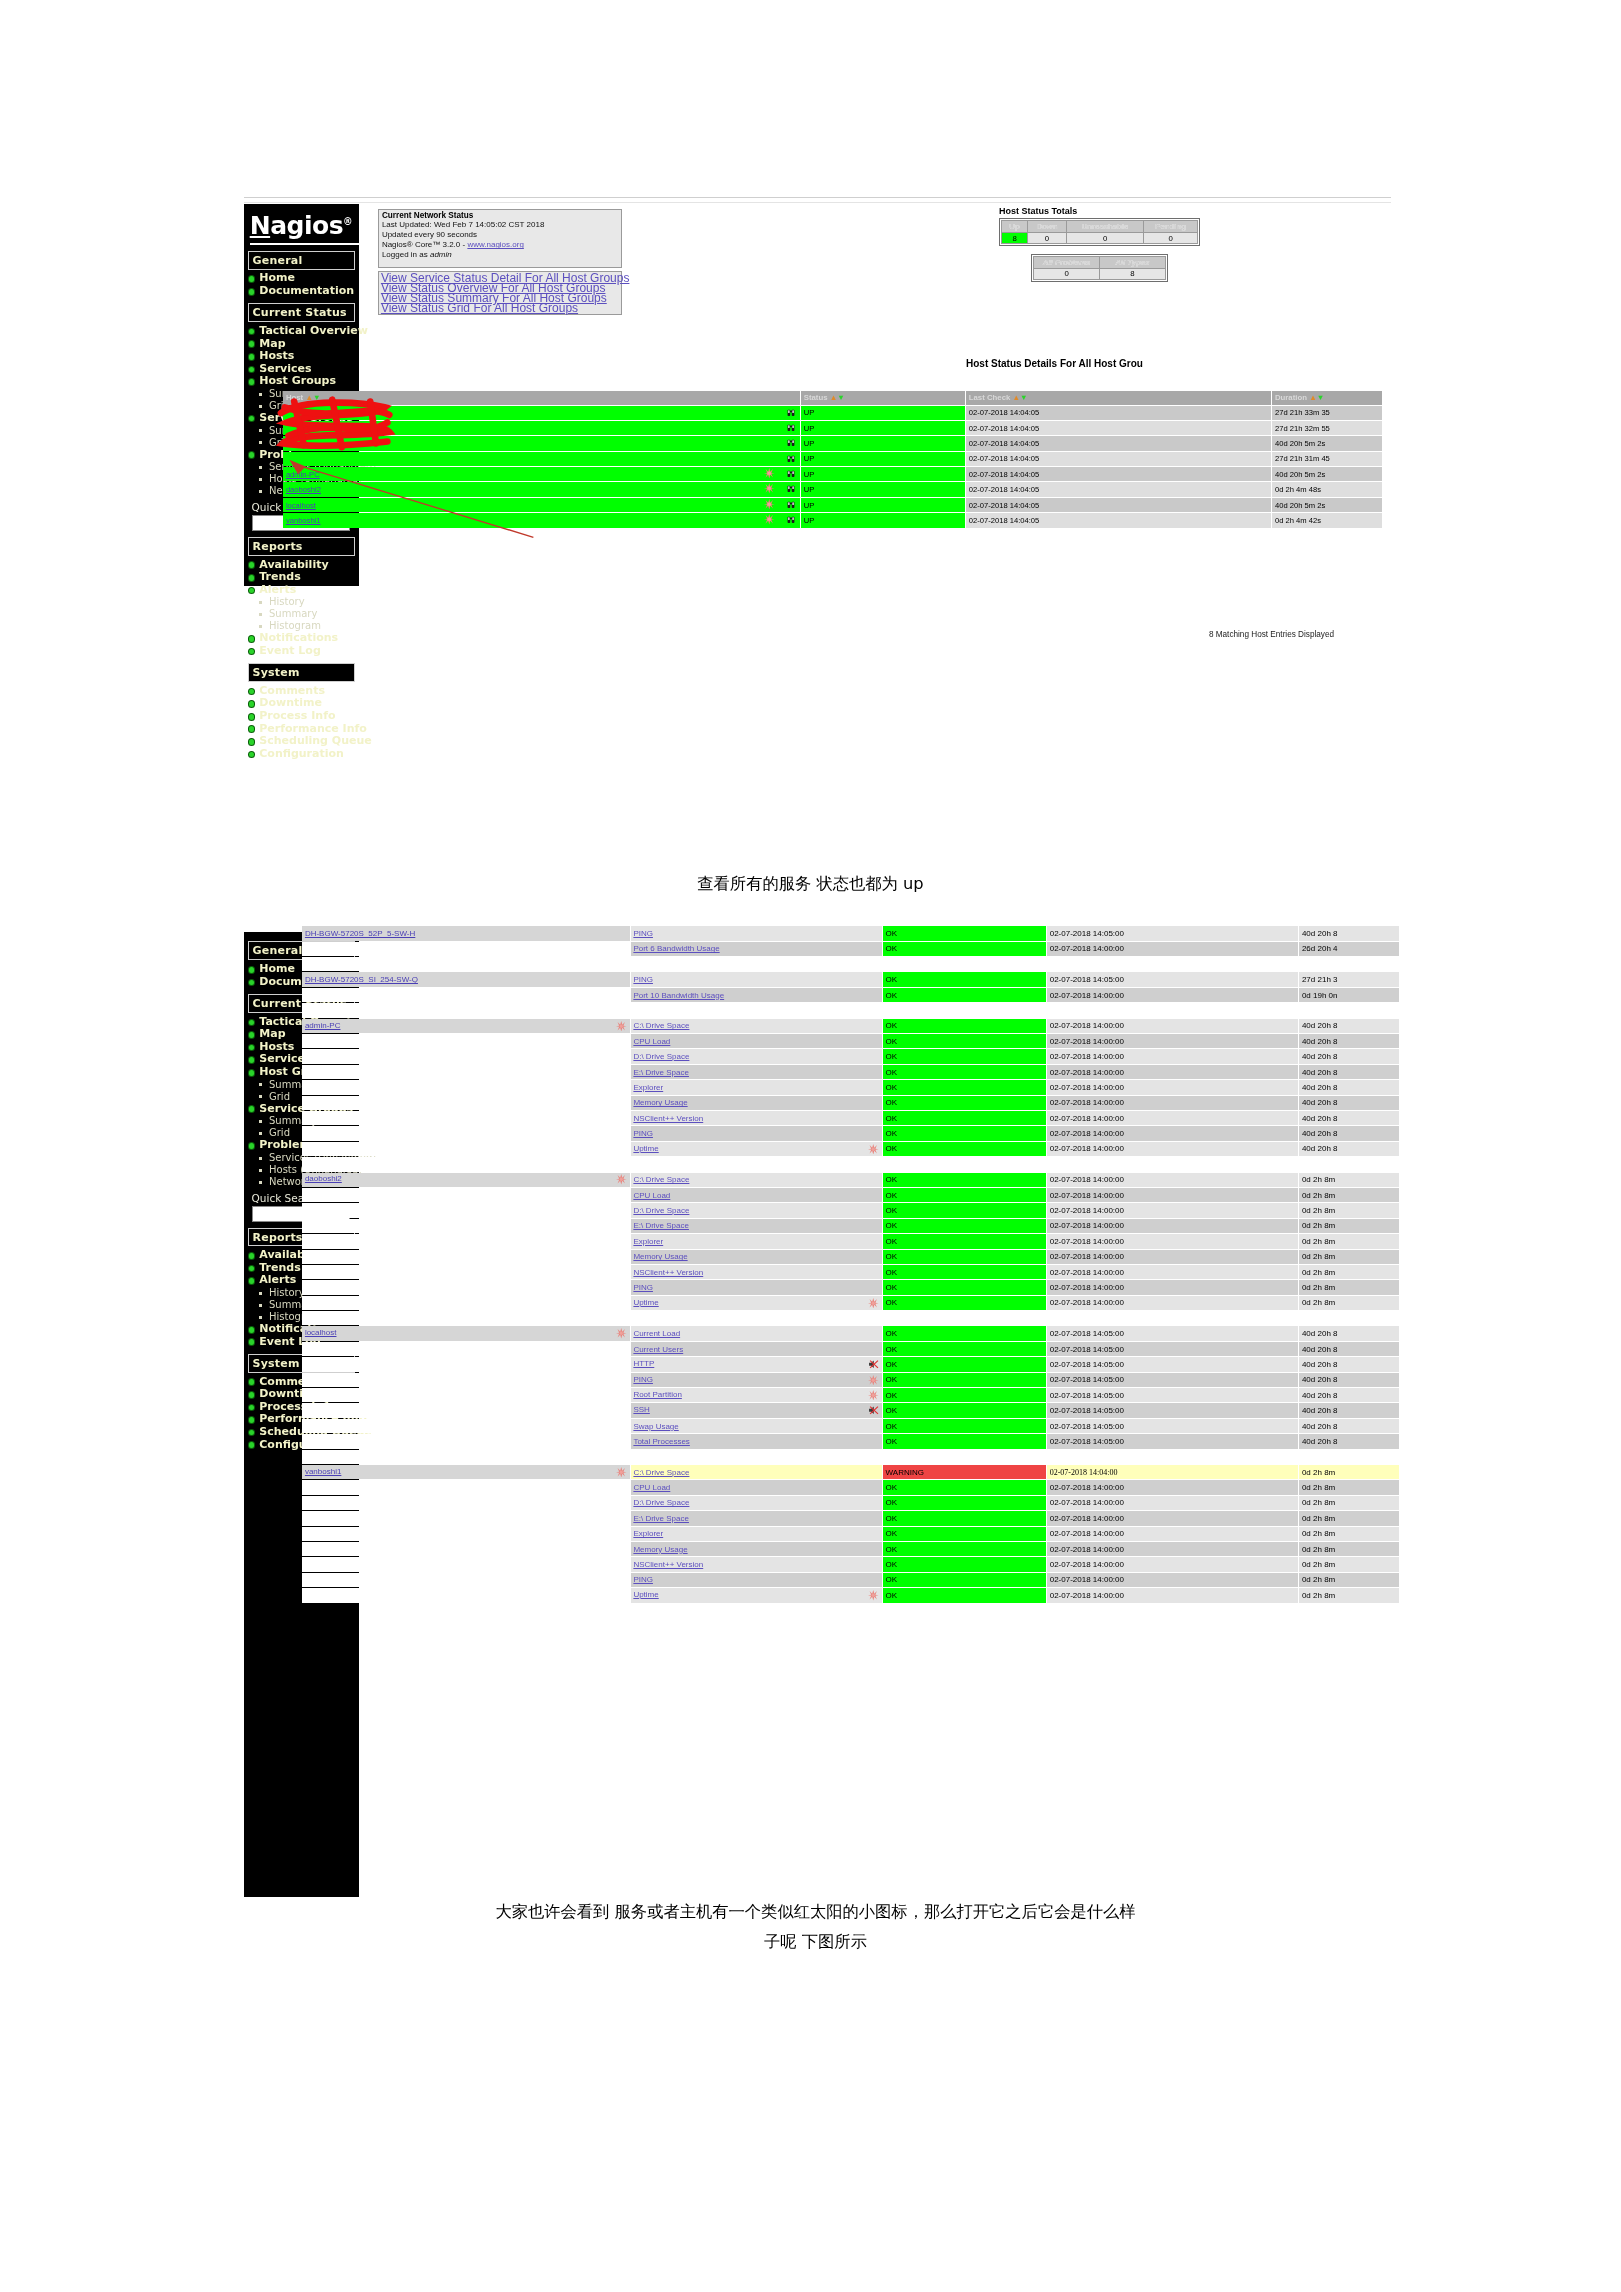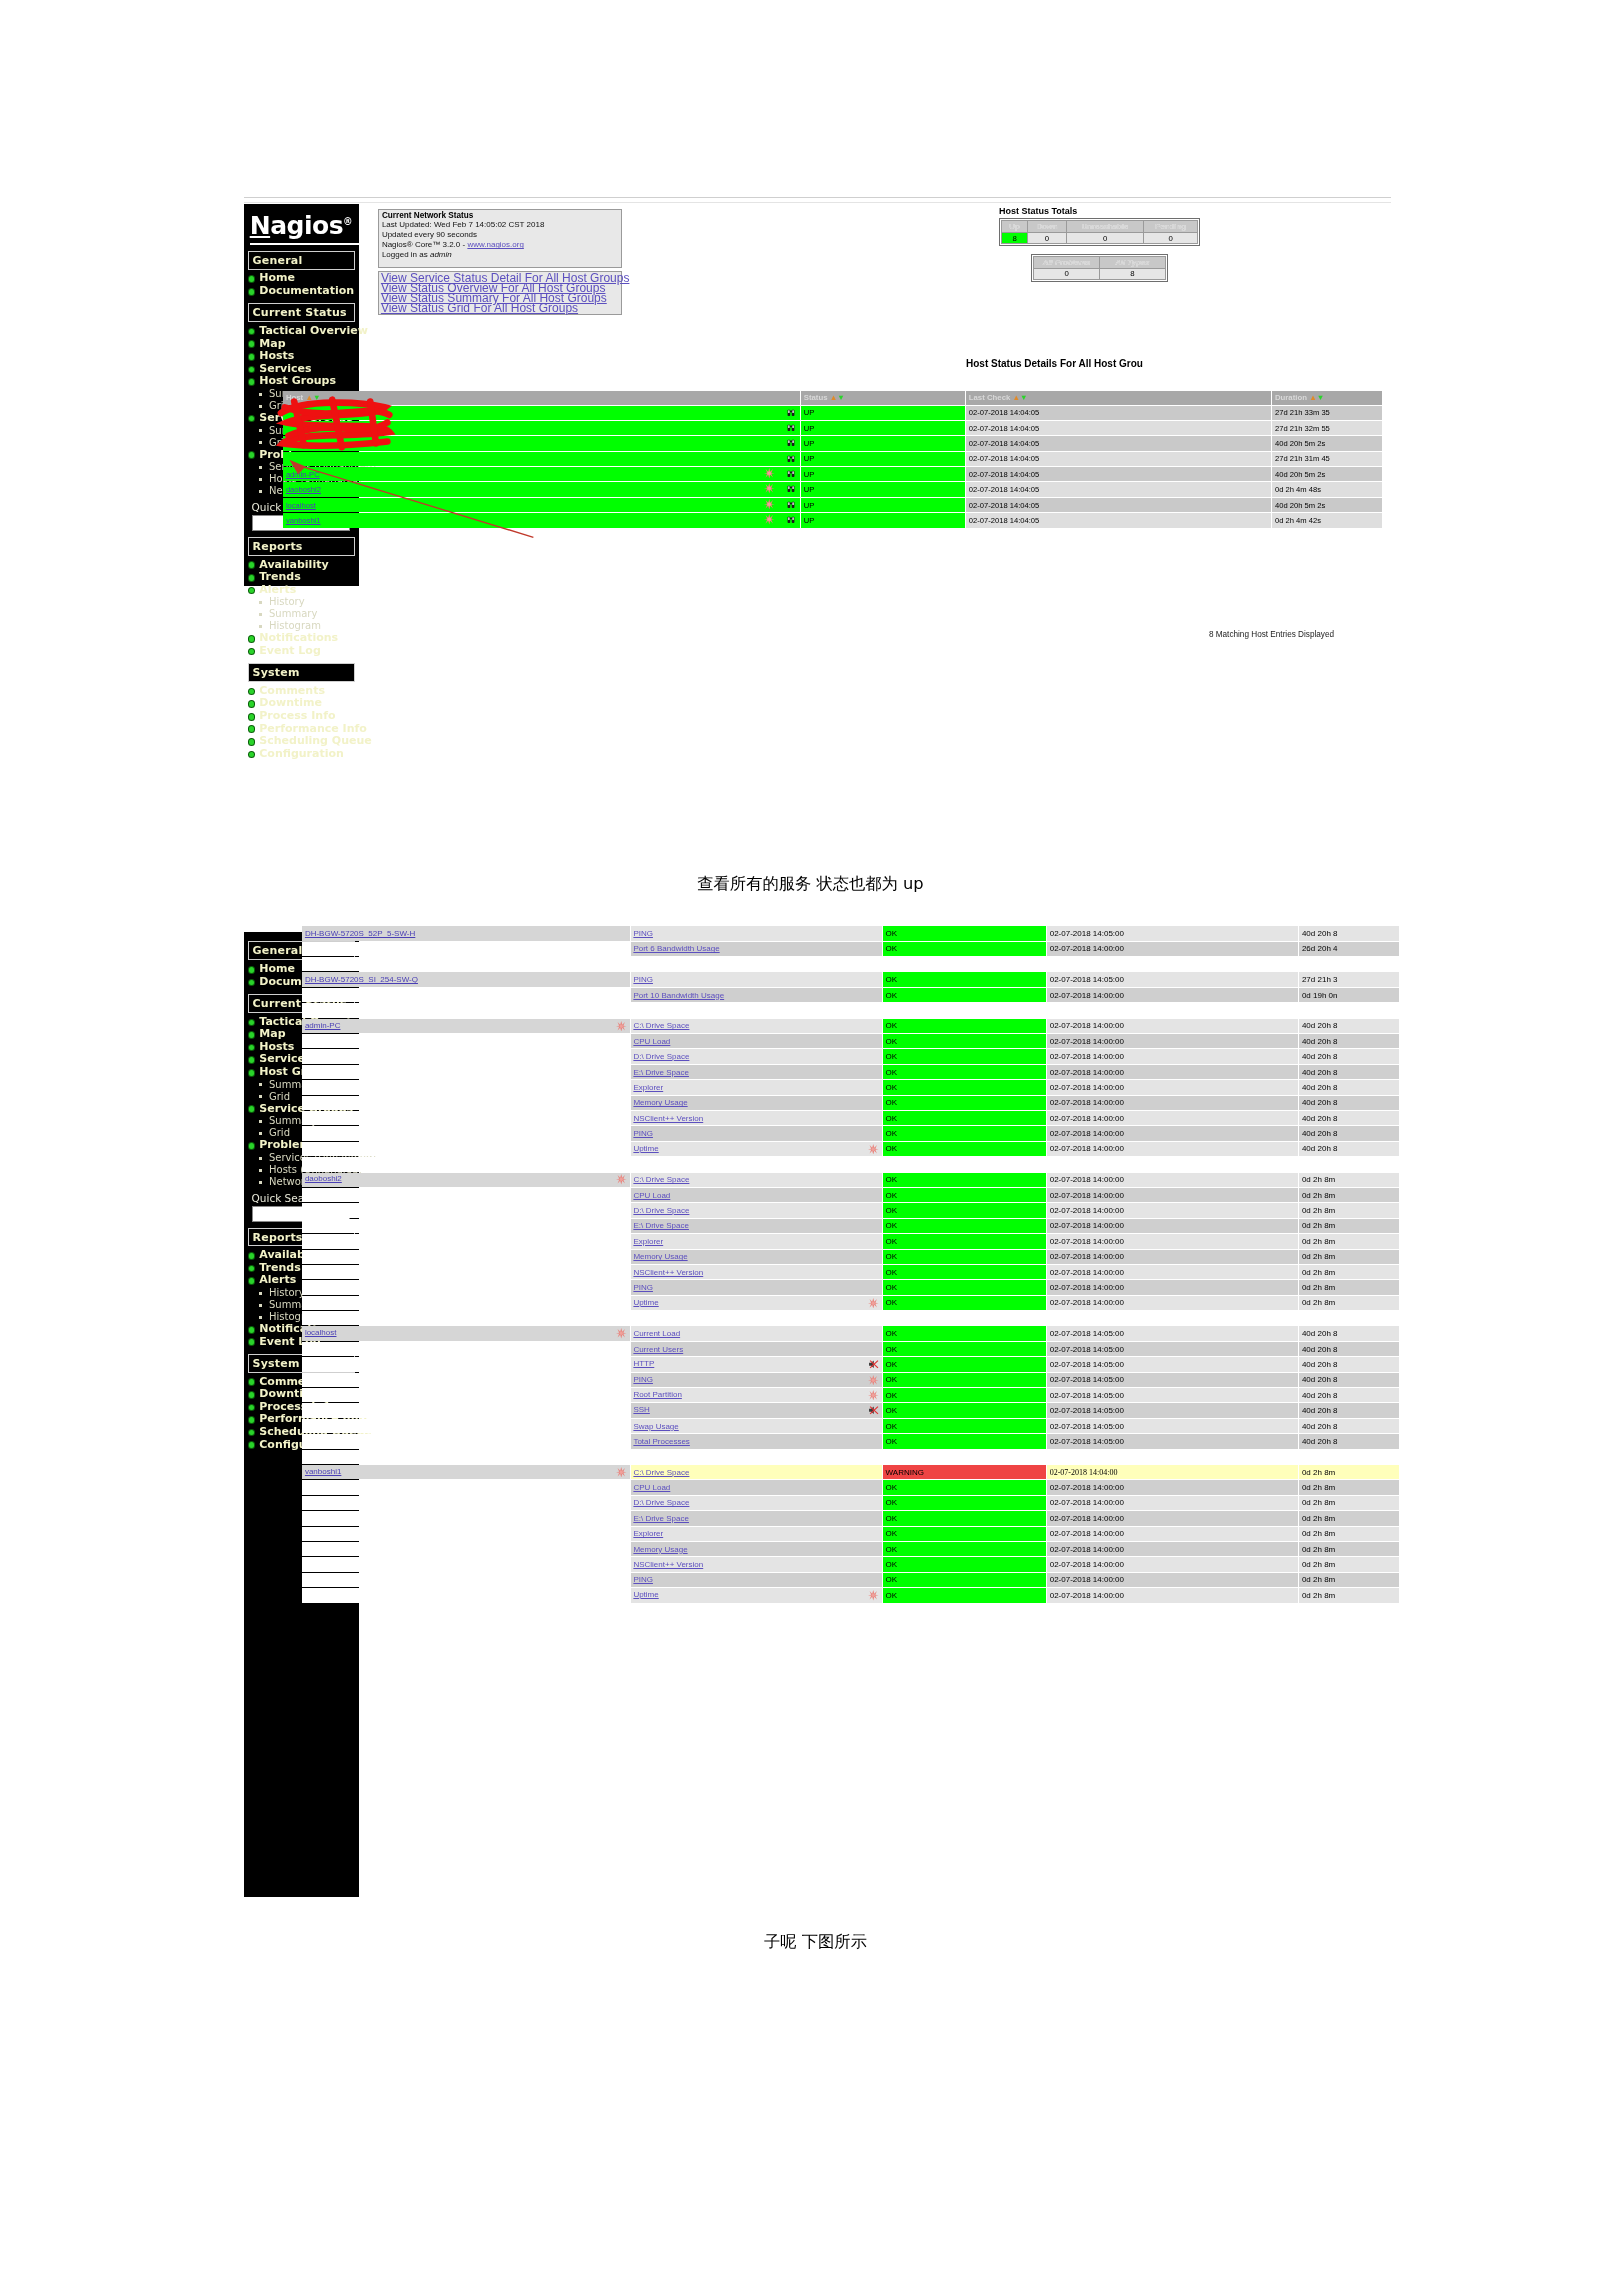--- a/index.html
+++ b/index.html
@@ -955,16 +955,17 @@
                   <circle cx="10" cy="10" r="3.2" fill="#f0a09a"></circle>
                 </svg></span></td>
             <td class="stat-ok">OK</td>
             <td class="tm sh-b">02-07-2018 14:00:00</td>
             <td class="du sh-b">0d 2h 8m</td>
           </tr>
         </tbody>
       </table>
   </div>
 
+  <div class="cn-caption" style="left:237px;top:1897px;width:1157px;text-align:center;">大家也许会看到  服务或者主机有一个类似红太阳的小图标，那么打开它之后它会是什么样</div>
   <div class="cn-caption" style="left:237px;top:1927px;width:1157px;text-align:center;">子呢  下图所示</div>
 
 </div>
 
 
 </body></html>

